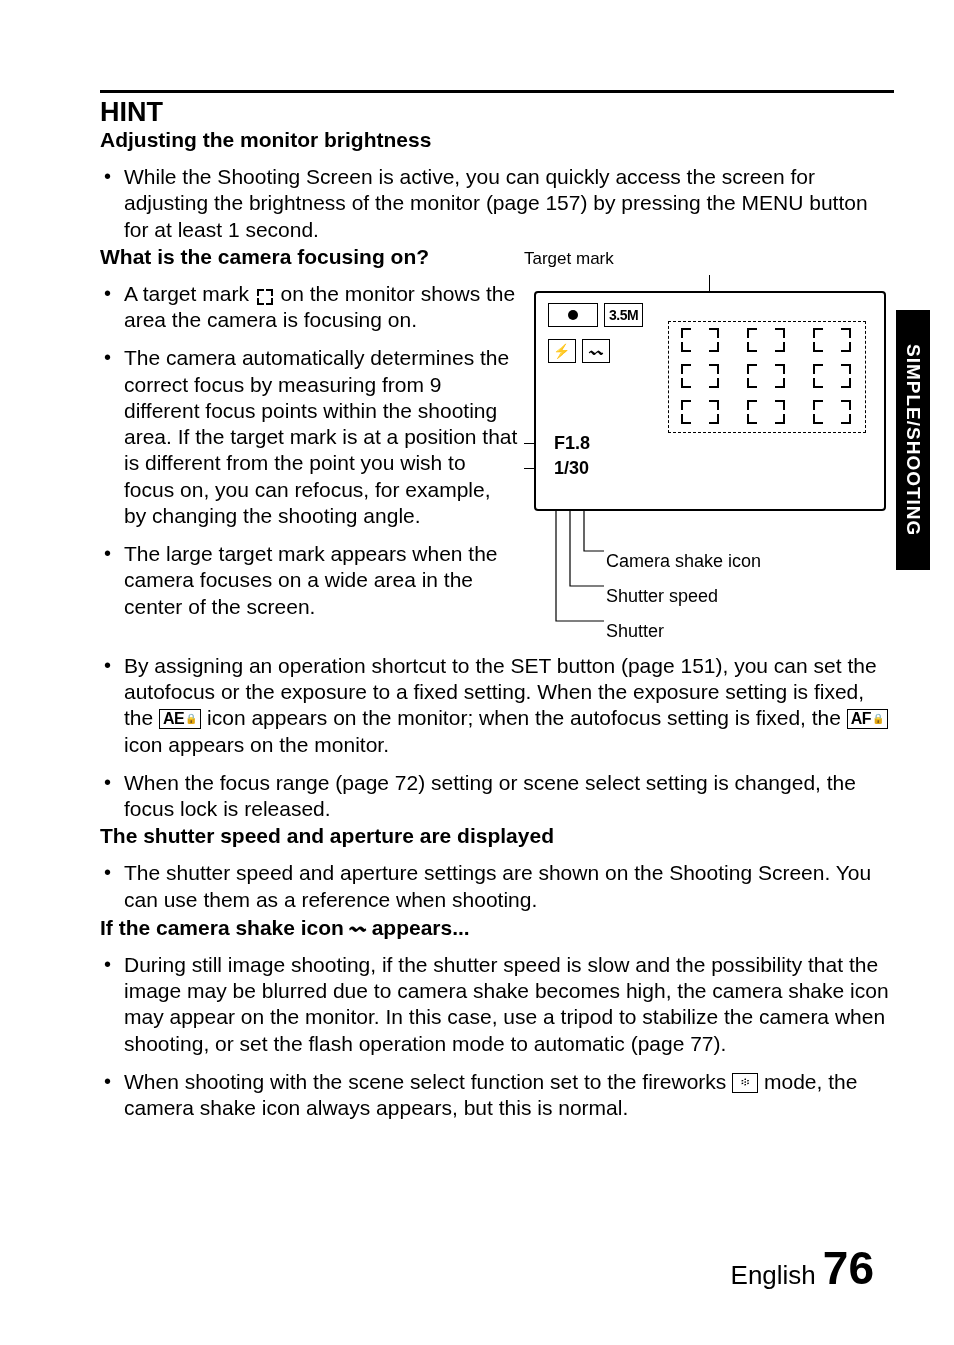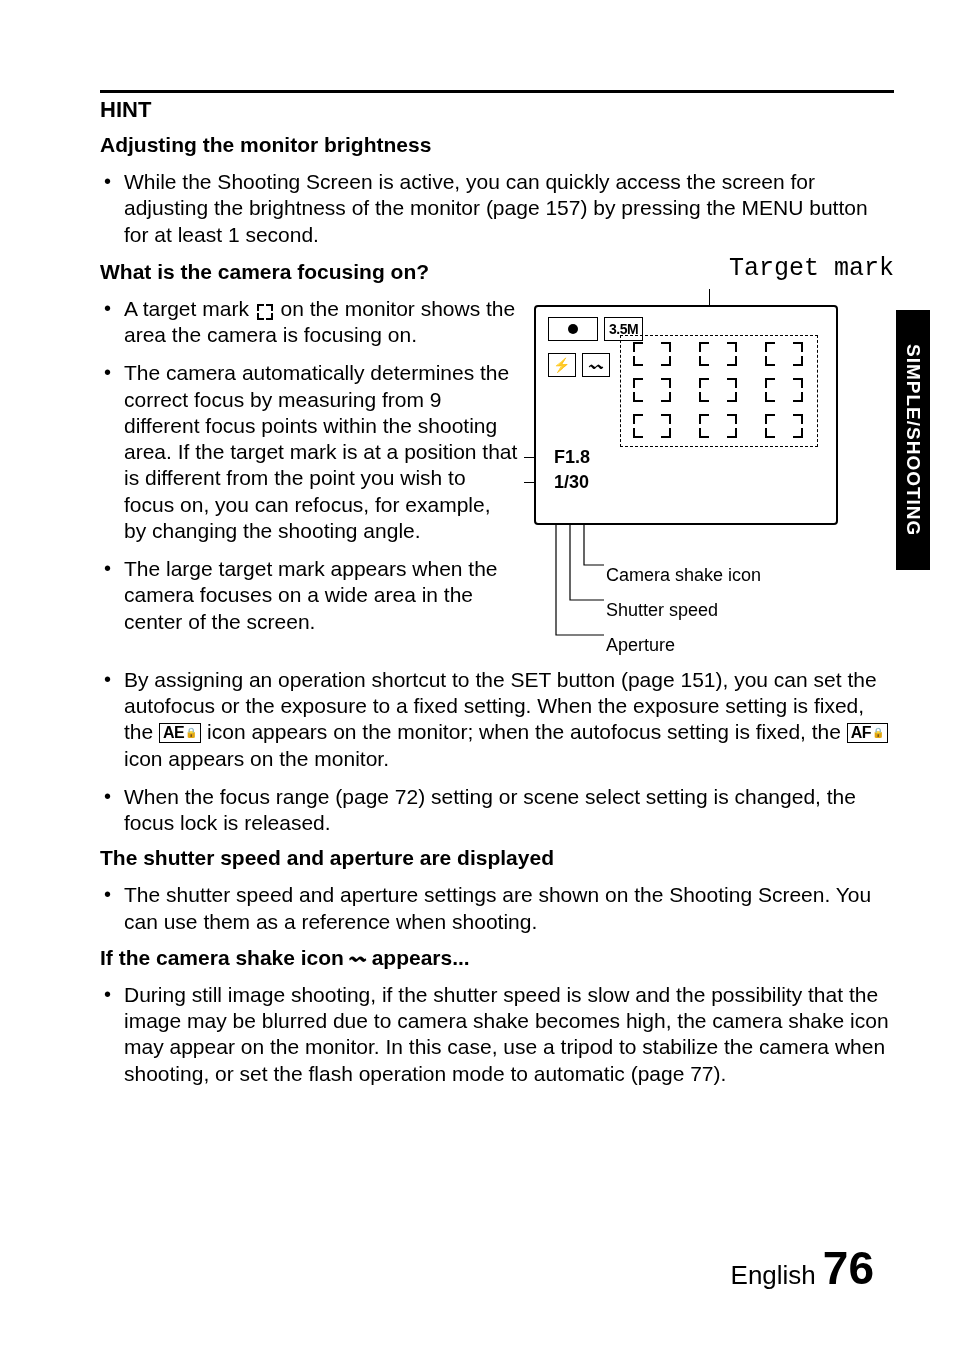--- a/index.html
+++ b/index.html
@@ -17,27 +17,27 @@
     box-sizing: border-box;
     padding: 90px 60px 40px 100px;
   }
   .hr-top {
     border: none;
     border-top: 3px solid #000;
     margin: 0 0 4px 0;
   }
   .hint {
     font-weight: bold;
-    font-size: 22px;
+    font-size: 27px;
     margin: 2px 0 0 0;
   }
   .h2 {
     font-weight: bold;
     font-size: 21px;
-    margin: 10px 0 2px 0;
+    margin: 0 0 2px 0;
   }
   .body-text {
     font-size: 21px;
     line-height: 1.25;
   }
   ul.bullets {
     list-style: none;
     padding: 0;
     margin: 0 0 2px 0;
   }
@@ -61,35 +61,34 @@
   }
   .left-col {
     flex: 1 1 auto;
   }
   .right-col {
     width: 370px;
     flex: 0 0 auto;
     padding-top: 4px;
   }
   .target-caption {
-    text-align: right;
-    font-size: 25px;
+    text-align: left;
+    font-size: 17px;
     margin-bottom: 6px;
-    font-family: Liberation Mono, monospace;
   }
   .target-leader {
     width: 1px;
     height: 16px;
     background: #000;
     margin: 0 auto 0 auto;
   }
   .monitor {
     border: 2px solid #000;
     border-radius: 4px;
-    width: 304px;
+    width: 352px;
     height: 220px;
     margin-left: 10px;
     position: relative;
     box-sizing: border-box;
   }
   .mon-row {
     position: absolute;
     display: flex;
     align-items: center;
     gap: 6px;
@@ -373,21 +372,21 @@
 
       <div class="callout-lines" style="position:relative; height:130px;">
         <svg class="callouts-svg">
 
           <path d="M 12 0 L 12 110 L 60 110" stroke="#000" fill="none" stroke-width="1.2"></path>
           <path d="M 26 0 L 26 75  L 60 75" stroke="#000" fill="none" stroke-width="1.2"></path>
           <path d="M 40 0 L 40 40  L 60 40" stroke="#000" fill="none" stroke-width="1.2"></path>
         </svg>
         <div class="callout-row" style="position:absolute; left:72px; top:28px;">Camera shake icon</div>
         <div class="callout-row" style="position:absolute; left:72px; top:63px;">Shutter speed</div>
-        <div class="callout-row" style="position:absolute; left:72px; top:98px;">Aperture</div>
+        <div class="callout-row" style="position:absolute; left:72px; top:98px;">Shutter</div>
       </div>
     </div>
   </div>
 
   <ul class="bullets body-text">
     <li>
       <span>By assigning an operation shortcut to the SET button (page 151), you can set the autofocus or the exposure to a fixed setting. When the exposure setting is fixed, the </span><span class="inline-iconbox lock-glyph">AE</span><span> icon appears on the monitor; when the autofocus setting is fixed, the </span><span class="inline-iconbox lock-glyph">AF</span><span> icon appears on the monitor.</span>
     </li>
     <li>When the focus range (page 72) setting or scene select setting is changed, the focus lock is released.</li>
   </ul>
@@ -395,19 +394,22 @@
   <div class="h2">The shutter speed and aperture are displayed</div>
   <ul class="bullets body-text">
     <li>The shutter speed and aperture settings are shown on the Shooting Screen. You can use them as a reference when shooting.</li>
   </ul>
 
   <div class="h2">
     <span>If the camera shake icon </span><span class="shake-glyph">〰</span><span> appears...</span>
   </div>
   <ul class="bullets body-text">
     <li>During still image shooting, if the shutter speed is slow and the possibility that the image may be blurred due to camera shake becomes high, the camera shake icon may appear on the monitor. In this case, use a tripod to stabilize the camera when shooting, or set the flash operation mode to automatic (page 77).</li>
+    <li>
+      <span>When shooting with the scene select function set to the fireworks </span><span class="fireworks-box">፨</span><span> mode, the camera shake icon always appears, but this is normal.</span>
+    </li>
   </ul>
 
   <div class="footer">
     <span class="footer-lang">English</span>
     <span class="footer-page">76</span>
   </div>
 </div>
 
 </body></html>

